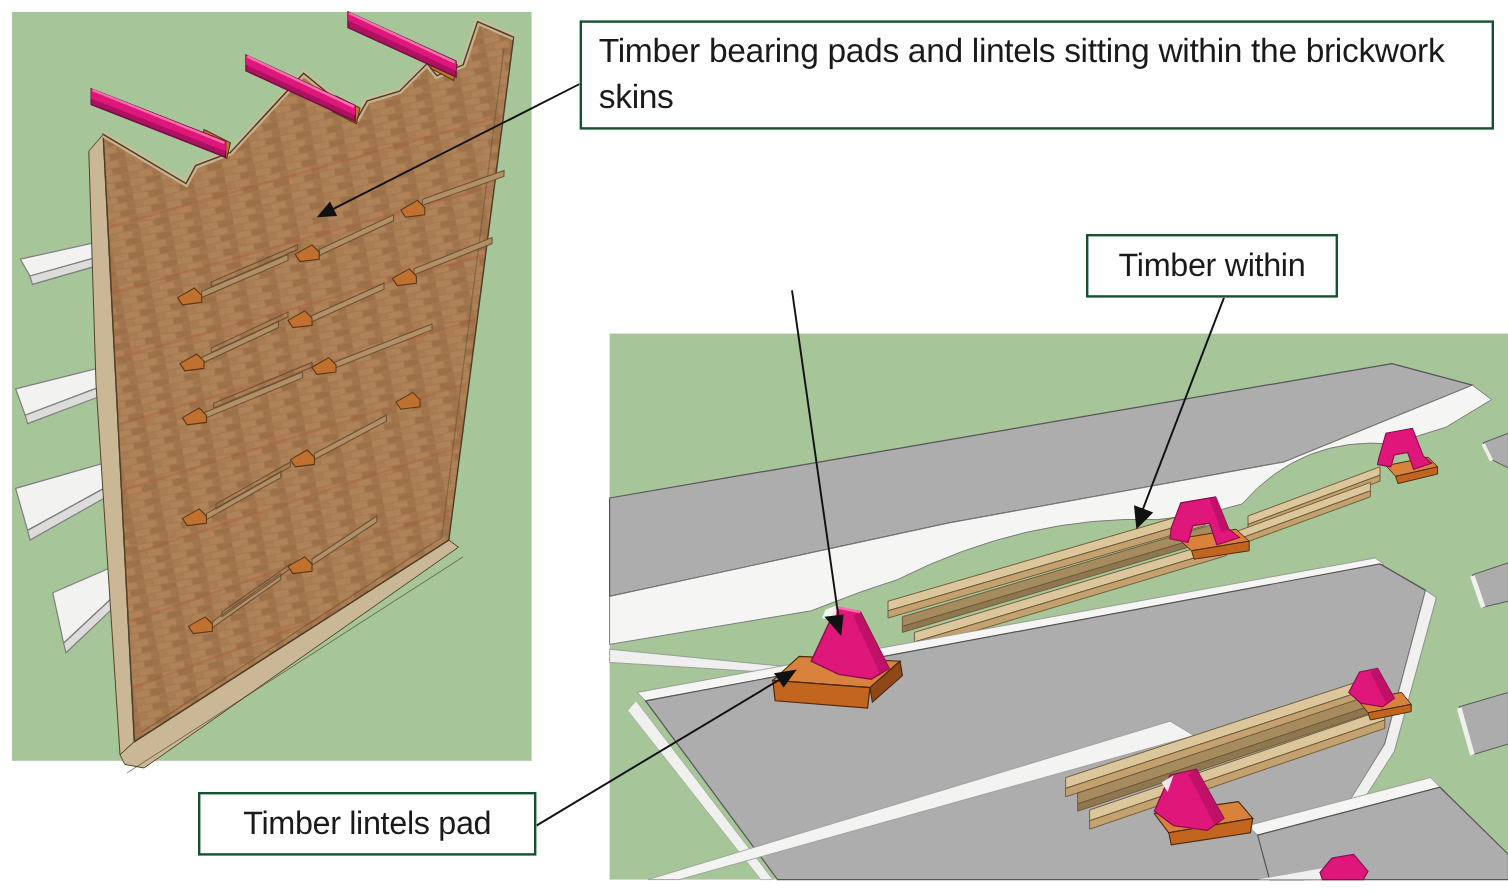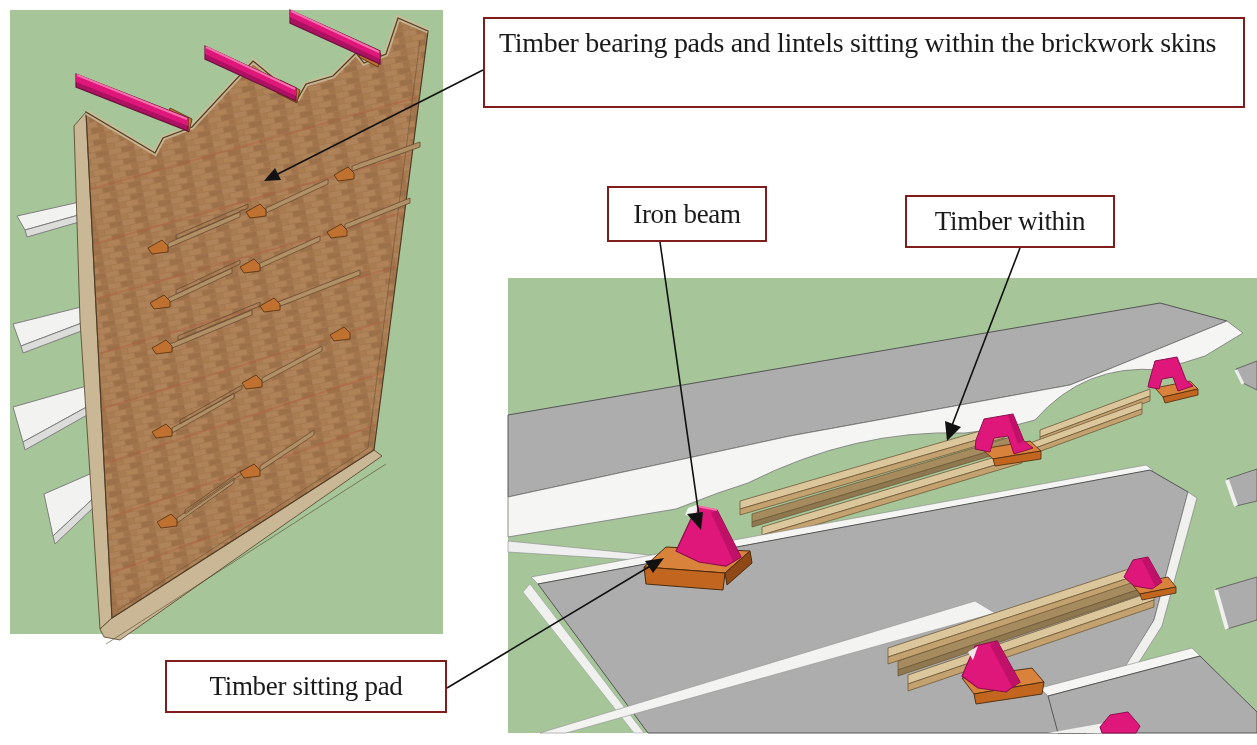--- a/index.html
+++ b/index.html
@@ -1,20 +1,20 @@
 <!DOCTYPE html>
 <html><head>
 <meta charset="utf-8">
 <style>
   html,body{margin:0;padding:0;background:#ffffff;}
   #stage{position:relative;width:1257px;height:745px;background:#ffffff;overflow:hidden;
          font-family:"Liberation Sans", sans-serif;}
   #scene-svg{position:absolute;left:0;top:0;}
-  .callout{position:absolute;background:#ffffff;border:2px solid #7f1d1d;color:#1a1a1a;
-           box-sizing:border-box;letter-spacing:-0.3px;font-family:Liberation Serif, serif;}
+  .callout{position:absolute;background:#ffffff;border:2px solid #14532d;color:#1a1a1a;
+           box-sizing:border-box;letter-spacing:-0.3px;}
   .callout.big{left:483px;top:17px;width:762px;height:91px;font-size:28px;line-height:38px;
                padding:5px 10px 5px 14px;}
   .callout.small{display:flex;align-items:center;justify-content:center;font-size:27px;}
   #iron-beam-label{left:607px;top:186px;width:160px;height:56px;}
   #timber-lintels-label{left:905px;top:195px;width:210px;height:53px;}
   #timber-bearing-pad-label{left:165px;top:660px;width:282px;height:53px;}
 </style>
 </head>
 <body>
 
@@ -286,23 +286,20 @@
     <g>
       <line x1="447" y1="688" x2="652" y2="565"></line>
       <polygon points="664,558 653,573 645,561" stroke="none"></polygon>
     </g>
   </g>
 </svg>
 
   <div class="callout big" id="wall-callout-label">
     <span>Timber bearing pads and lintels sitting within the brickwork skins</span>
   </div>
-  <div class="callout small" id="iron-beam-label">
-    <span>Iron beam</span>
-  </div>
   <div class="callout small" id="timber-lintels-label">
     <span>Timber within</span>
   </div>
   <div class="callout small" id="timber-bearing-pad-label">
-    <span>Timber sitting pad</span>
+    <span>Timber lintels pad</span>
   </div>
 
 </div>
 
 </body></html>

